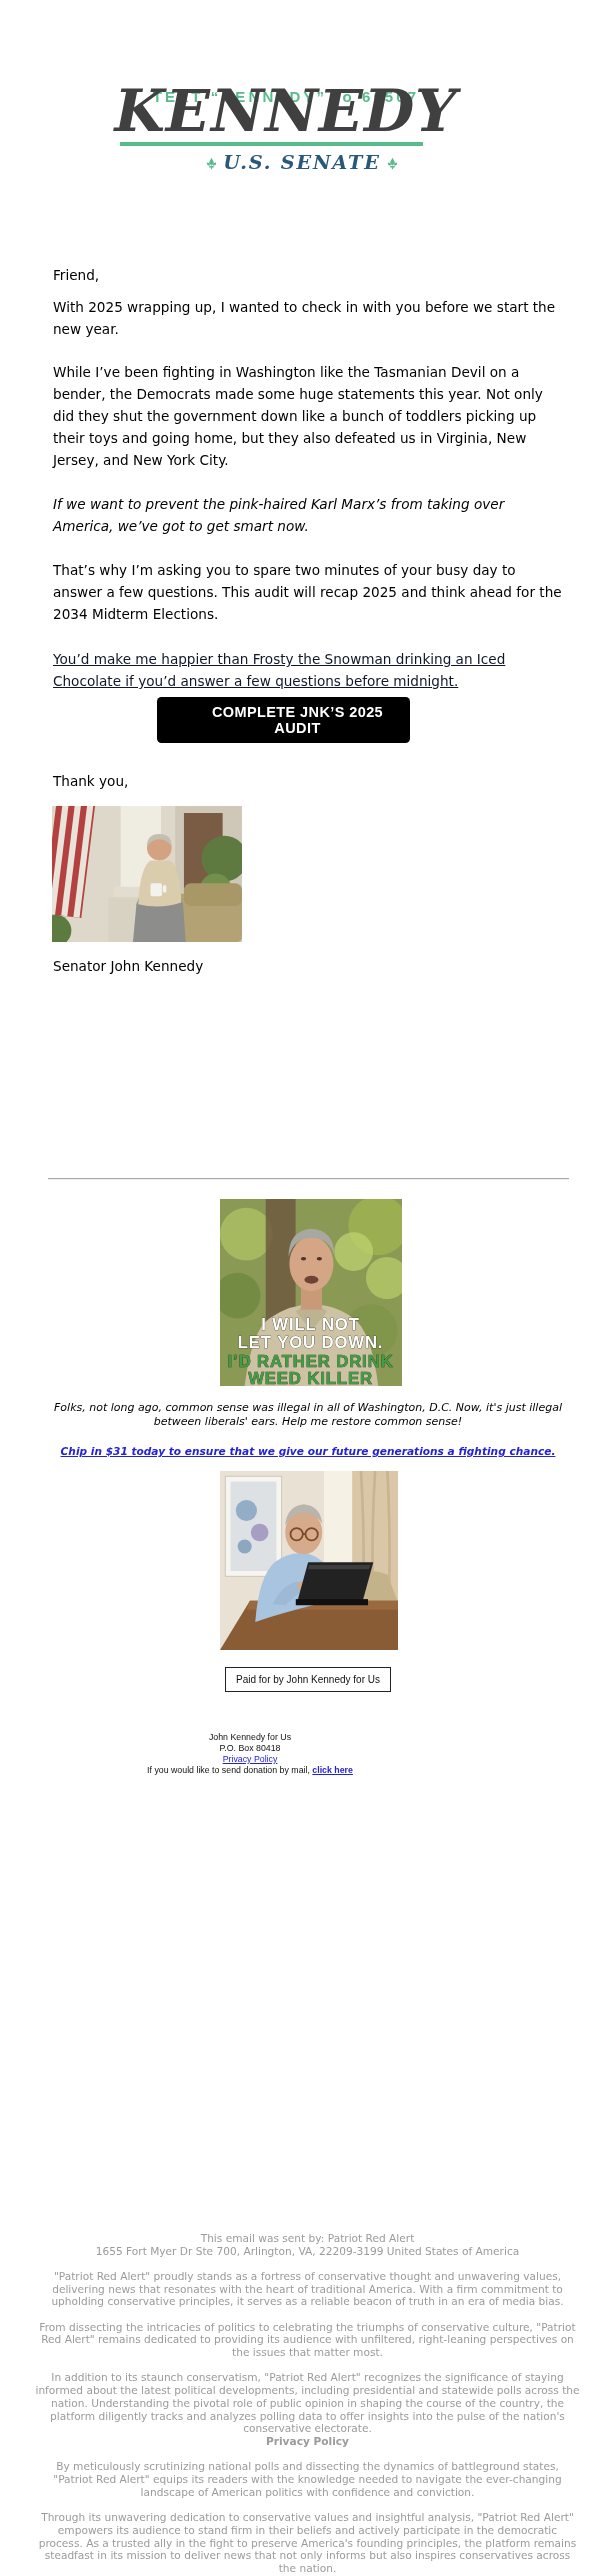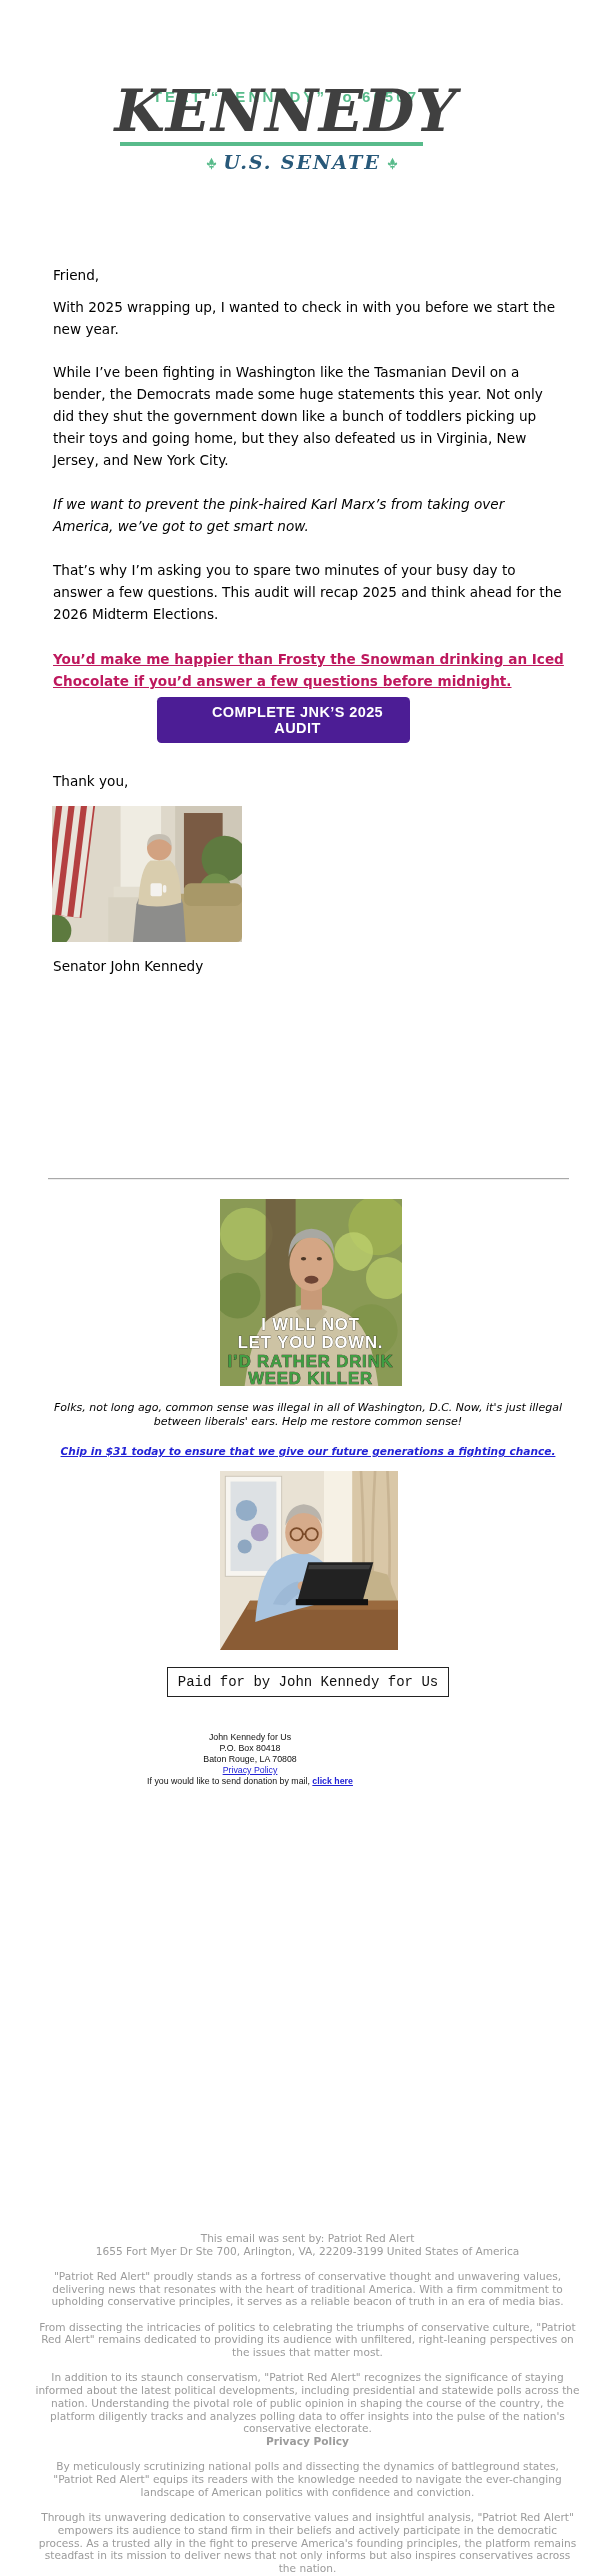--- a/index.html
+++ b/index.html
@@ -16,23 +16,23 @@
   .hdr-underline{top:142px;left:120px;width:303px;height:4.4px;background:#58BB8B;}
   .hdr-sub{top:151px;left:16px;width:572px;text-align:center;
     font-family:"DejaVu Serif",serif;font-style:italic;font-weight:bold;
     font-size:19.3px;color:#28597A;letter-spacing:1.8px;}
   .fleur{display:inline-block;width:13px;height:13px;vertical-align:-0.9px;margin:0 5.3px;}
   .fleur svg{display:block;width:100%;height:100%;fill:#58BB8B;}
 
   
   .copy{left:53px;width:514px;font-size:13.6px;line-height:22px;color:#000;}
   .italic{font-style:italic;}
-  .cta-link{color:#be185d;font-weight:bold;text-decoration:underline;cursor:pointer;}
-
-  .audit-btn{top:697px;left:157px;width:253px;height:46px;background:#4c1d95;
+  .cta-link{color:#0f172a;font-weight:normal;text-decoration:underline;cursor:pointer;}
+
+  .audit-btn{top:697px;left:157px;width:253px;height:46px;background:#000000;
     border:none;border-radius:4.4px;color:#ffffff;cursor:pointer;
     font-family:"Liberation Sans",sans-serif;font-weight:bold;font-size:14.5px;
     letter-spacing:0.4px;display:flex;align-items:center;justify-content:center;padding-left:34px;}
 
   .photo{display:block;}
   .photo svg{display:block;width:100%;height:100%;}
 
   .divider{top:1178px;left:48px;width:521px;height:0;
     border-top:0.9px solid #a9a9a9;border-bottom:0.9px solid #eeeeee;}
 
@@ -43,21 +43,21 @@
   .meme-green{fill:#3F9E42;}
 
   .caption{top:1401px;left:44px;width:528px;text-align:center;font-style:italic;
     font-size:11px;line-height:14px;color:#000;}
   .chip-link{top:1445px;left:44px;width:528px;text-align:center;font-style:italic;
     font-weight:bold;font-size:10.6px;color:#2323D6;text-decoration:underline;cursor:pointer;}
 
   
   .paidfor-wrap{top:1667px;left:0;width:616px;text-align:center;}
   .paidfor{display:inline-block;border:0.9px solid #222;padding:6.2px 9.7px;
-    font-family:Liberation Mono, monospace;font-size:14px;color:#111;}
+    font-family:Liberation Sans, sans-serif;font-size:10px;color:#111;}
   .address{top:1732px;left:0;width:500px;text-align:center;
     font-family:"Liberation Sans",sans-serif;font-size:8.8px;line-height:11px;color:#111;}
   .address a,.blue-link{color:#2323D6;text-decoration:underline;cursor:pointer;}
   .blue-link-bold{color:#2323D6;text-decoration:underline;font-weight:bold;cursor:pointer;}
 
   
   .grayfooter{top:2232px;left:35px;width:545px;text-align:center;color:#9B9B9B;
     font-size:10.6px;line-height:12.8px;}
   .grayfooter .blk{margin:0 0 12.3px 0;}
   .grayfooter .tight{margin:0;}
@@ -75,21 +75,21 @@
         <path d="M10 1 C12 5 13.5 6.5 13.5 9 C13.5 11 12 12.5 10.6 11.5 L10.6 13 L9.4 13 L9.4 11.5 C8 12.5 6.5 11 6.5 9 C6.5 6.5 8 5 10 1 Z M3.5 8.5 C6 9 7.5 10.5 7.8 13 L5.5 13 C3 13 2 10 3.5 8.5 Z M16.5 8.5 C14 9 12.5 10.5 12.2 13 L14.5 13 C17 13 18 10 16.5 8.5 Z M6.5 14 L13.5 14 L13 16.5 L10.8 16 L10.8 19 L9.2 19 L9.2 16 L7 16.5 Z"></path>
       </svg></span><span>U.S. SENATE</span><span class="fleur"><svg viewBox="0 0 20 20">
         <path d="M10 1 C12 5 13.5 6.5 13.5 9 C13.5 11 12 12.5 10.6 11.5 L10.6 13 L9.4 13 L9.4 11.5 C8 12.5 6.5 11 6.5 9 C6.5 6.5 8 5 10 1 Z M3.5 8.5 C6 9 7.5 10.5 7.8 13 L5.5 13 C3 13 2 10 3.5 8.5 Z M16.5 8.5 C14 9 12.5 10.5 12.2 13 L14.5 13 C17 13 18 10 16.5 8.5 Z M6.5 14 L13.5 14 L13 16.5 L10.8 16 L10.8 19 L9.2 19 L9.2 16 L7 16.5 Z"></path>
       </svg></span>
 </div>
 
 <div class="abs copy" style="top:264px">Friend,</div>
 <div class="abs copy" style="top:296px">With 2025 wrapping up, I wanted to check in with you before we start the new year.</div>
 <div class="abs copy" style="top:361px">While I’ve been fighting in Washington like the Tasmanian Devil on a bender, the Democrats made some huge statements this year. Not only did they shut the government down like a bunch of toddlers picking up their toys and going home, but they also defeated us in Virginia, New Jersey, and New York City.</div>
 <div class="abs copy italic" style="top:493px">If we want to prevent the pink-haired Karl Marx’s from taking over America, we’ve got to get smart now.</div>
-<div class="abs copy" style="top:559px">That’s why I’m asking you to spare two minutes of your busy day to answer a few questions. This audit will recap 2025 and think ahead for the 2026 Midterm Elections.</div>
+<div class="abs copy" style="top:559px">That’s why I’m asking you to spare two minutes of your busy day to answer a few questions. This audit will recap 2025 and think ahead for the 2034 Midterm Elections.</div>
 <div class="abs copy" style="top:648px"><a class="cta-link">You’d make me happier than Frosty the Snowman drinking an Iced Chocolate if you’d answer a few questions before midnight.</a></div>
 
 <button class="abs audit-btn">COMPLETE JNK’S 2025 AUDIT</button>
 
 <div class="abs copy" style="top:770px">Thank you,</div>
 
 <div class="abs photo" style="top:806px;left:52px;width:190px;height:136px;">
   <svg viewBox="0 0 216 155" preserveAspectRatio="none">
     <rect width="216" height="155" fill="#ded8ca"></rect>
     <rect x="140" y="0" width="76" height="155" fill="#cfc8b8"></rect>
@@ -180,21 +180,20 @@
   </svg>
 </div>
 
 <div class="abs paidfor-wrap">
   <span class="paidfor">Paid for by John Kennedy for Us</span>
 </div>
 
 <div class="abs address">
   <div>John Kennedy for Us</div>
   <div>P.O. Box 80418</div>
-  <div>Baton Rouge, LA 70808</div>
   <div><a class="blue-link">Privacy Policy</a></div>
   <div>
     <span>If you would like to send donation by mail,</span>
     <a class="blue-link-bold">click here</a>
   </div>
 </div>
 
 <div class="abs grayfooter">
   <div class="blk">
     <div>This email was sent by: Patriot Red Alert</div>

